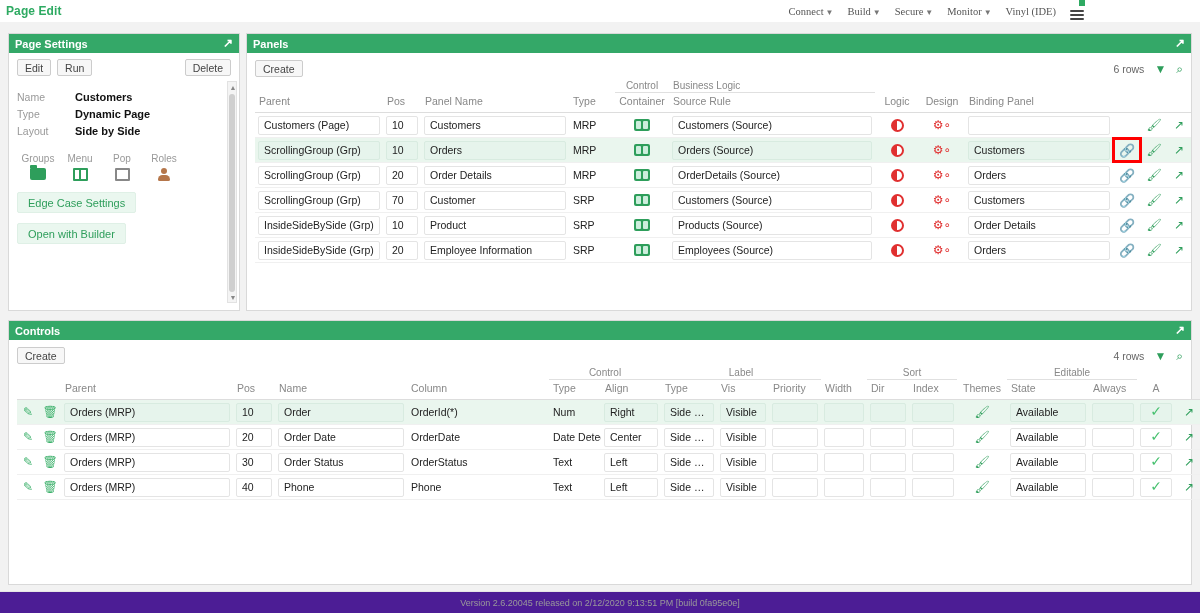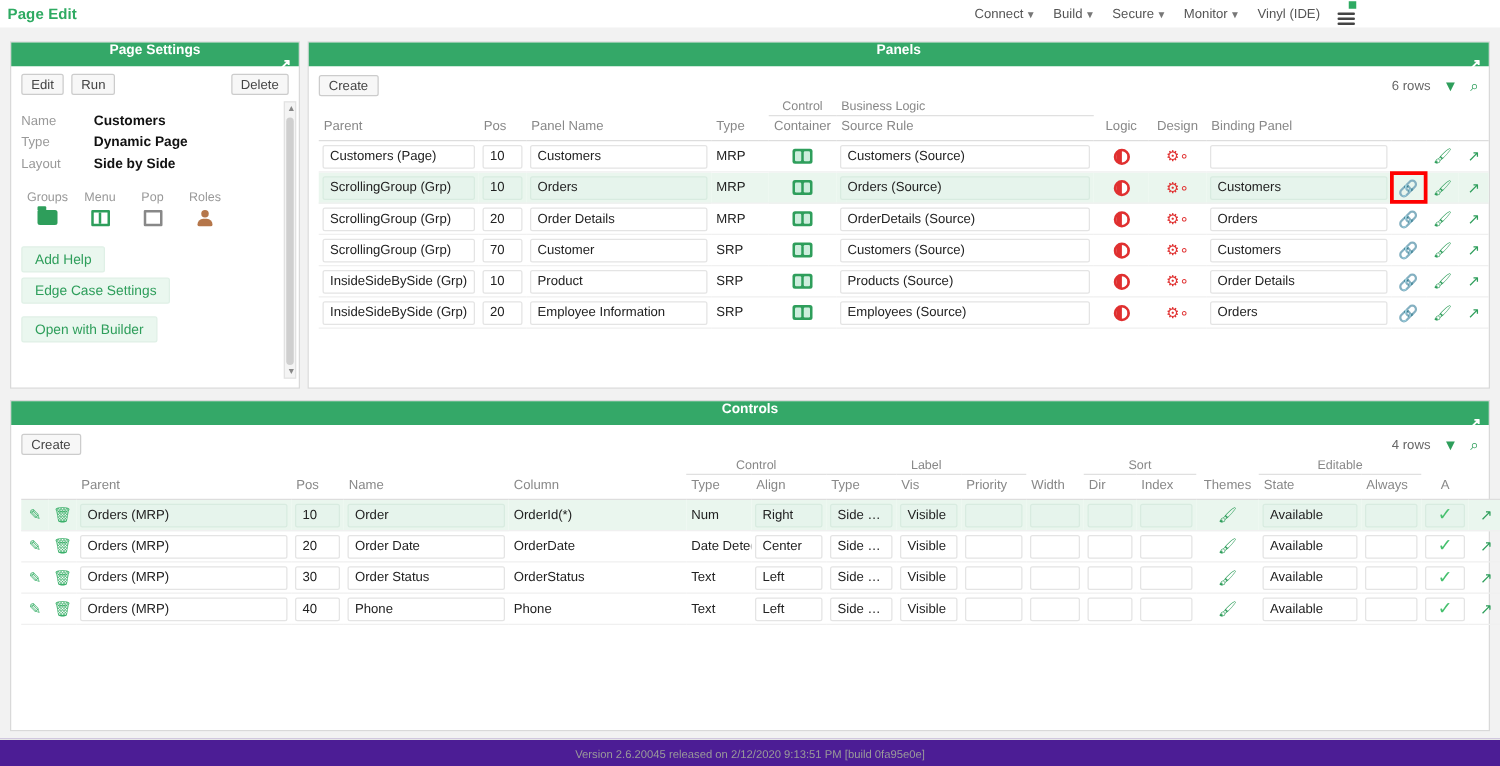--- a/index.html
+++ b/index.html
@@ -20,21 +20,21 @@
     display: flex; align-items: center;
   }
   .app-title {
     color: #2eaa62; font-size: 12px; font-weight: bold;
     margin-left: 6px; letter-spacing: .1px;
   }
   .topnav {
     margin-left: auto; display: flex; align-items: center; gap: 14px;
     margin-right: 8px; color: #555; font-size: 10.5px;
   }
-  .topnav-item { white-space: nowrap; cursor: pointer; }
+  .topnav-item { white-space: nowrap; cursor: pointer; font-family: Liberation Serif, serif; }
   .caret { font-size: 8px; margin-left: 2px; color: #777; }
   .hamburger {
     display: inline-flex; flex-direction: column; justify-content: center;
     gap: 2px; width: 14px; cursor: pointer;
   }
   .hamburger i { display:block; height: 2px; background: #444; border-radius: 1px; }
   .hamburger i:nth-child(1){ width:14px; }
   .hamburger i:nth-child(2){ width:14px; }
   .hamburger i:nth-child(3){ width:14px; }
   .ham-wrap { position: relative; }
@@ -51,21 +51,21 @@
   
   .card {
     position: absolute;
     background: #ffffff;
     border: 1px solid #d9d9d9;
   }
   .card-header {
     height: 19px; background: #34a868;
     display:flex; align-items:center;
     padding: 0 6px;
-    color: #fff; font-size: 11px; font-weight: bold; flex-direction: column;
+    color: #fff; font-size: 11px; font-weight: bold;
   }
   .card-header .expand {
     margin-left:auto; font-size: 12px; line-height:1; cursor:pointer;
     transform: translateY(-1px);
   }
 
   
   #pageSettings { left: 8px; top: 33px; width: 232px; height: 278px; }
   .ps-body { position:relative; padding: 6px 8px 0 8px; height: calc(100% - 19px); }
   .btn {
@@ -292,21 +292,20 @@
         <div class="grp-lbl">Pop</div>
         <div class="ic-pop"></div>
       </div>
       <div class="grp-col">
         <div class="grp-lbl">Roles</div>
         <div class="ic-roles"></div>
       </div>
     </div>
 
     <div style="margin-top:6px;">
-      <div><span class="gbtn">Add Help</span></div>
       <div><span class="gbtn" style="margin-top:4px">Edge Case Settings</span></div>
       <div><span class="gbtn" style="margin-top:10px">Open with Builder</span></div>
     </div>
 
     <div class="scroll-rail">
       <div class="scroll-arrow up">▲</div>
       <div class="scroll-thumb"></div>
       <div class="scroll-arrow down">▼</div>
     </div>
   </div>

